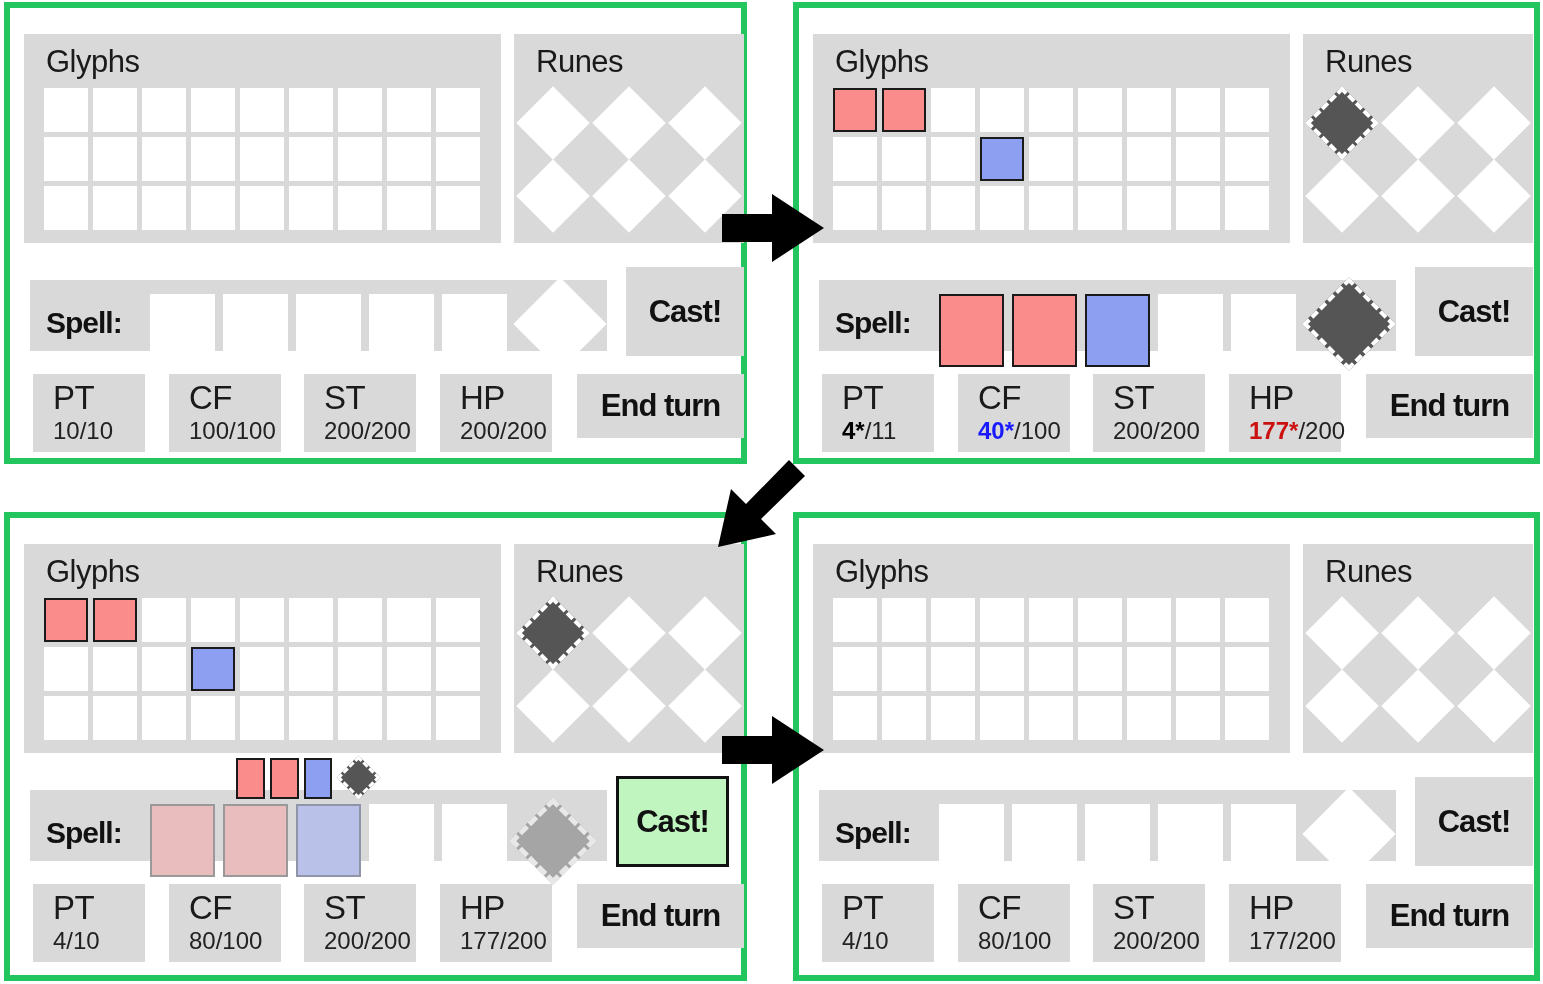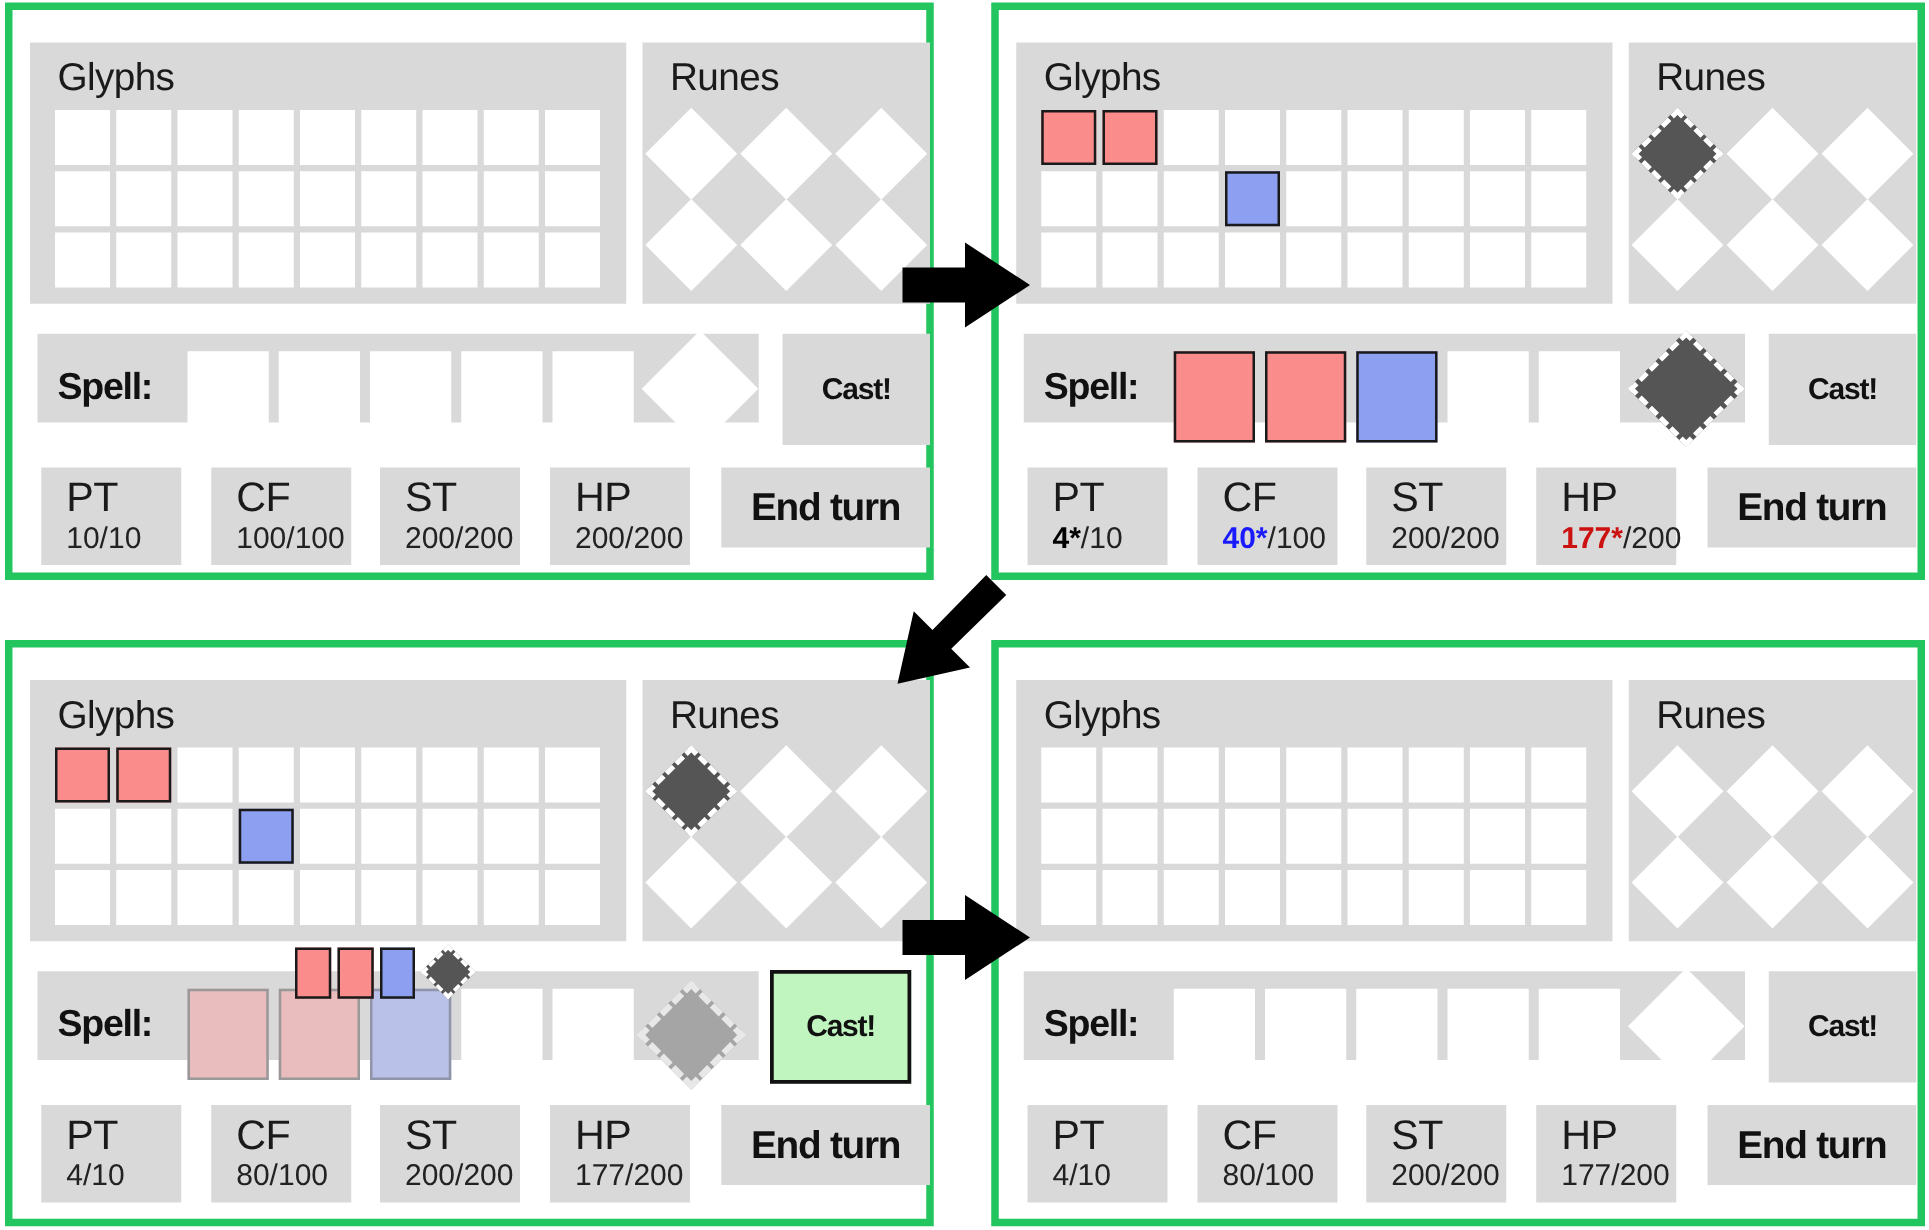--- a/index.html
+++ b/index.html
@@ -13,36 +13,36 @@
   .glyph-grid { position: absolute; left: 34px; top: 80px; display: grid;
     grid-template-columns: repeat(9, 44px); grid-auto-rows: 44px; gap: 5px; }
   .cell { background: #fff; }
   .cell.red  { background: var(--red); border: 2px solid #1a1a1a; }
   .cell.blue { background: var(--blue); border: 2px solid #1a1a1a; }
   .rune-grid { position: absolute; left: 505px; top: 78px; display: grid;
     grid-template-columns: repeat(3, 76px); grid-auto-rows: 73px; }
   .runecell { display: flex; align-items: center; justify-content: center; }
   .rune { width: 52px; height: 52px; transform: rotate(45deg); background: #fff; flex: none; }
   .rune.dark { background: var(--dark); border: 4px dashed #fff; }
-  .spell-bar { position: absolute; left: 20px; top: 259px; width: 577px; height: 71px; background: var(--panel); }
+  .spell-bar { position: absolute; left: 20px; top: 272px; width: 577px; height: 71px; background: var(--panel); }
   .spell-label { position: absolute; left: 16px; top: 26px; font-size: 30px; font-weight: 800; letter-spacing: -1px; }
   .slot-row { position: absolute; left: 120px; top: 14px; display: flex; gap: 8px; }
   .slot { width: 65px; height: 73px; background: #fff; flex: none; }
   .slot.red  { background: var(--red);  border: 2px solid #1a1a1a; }
   .slot.blue { background: var(--blue); border: 2px solid #1a1a1a; }
   .slot.red_faded  { background: var(--redfade);  border: 2px solid #999; }
   .slot.blue_faded { background: var(--bluefade); border: 2px solid #8f94a8; }
   .spell-diamond { position: absolute; left: 497px; top: 11px; width: 66px; height: 66px;
     transform: rotate(45deg); background: #fff; }
   .spell-diamond.dark { background: var(--dark); border: 4px dashed #fff; }
   .spell-diamond.gray_jagged { background: var(--midgray); border: 5px dashed #e8e8e8;
     left: 492px; top: 20px; width: 62px; height: 62px; }
   .cast { position: absolute; left: 616px; top: 259px; width: 118px; height: 89px; background: var(--panel);
     display: flex; align-items: center; justify-content: center;
-    font-size: 24px; font-weight: 800; letter-spacing: -1px; cursor: pointer; }
+    font-size: 31px; font-weight: 800; letter-spacing: -1px; cursor: pointer; }
   .cast.active { left: 606px; top: 258px; width: 113px; height: 91px;
     background: var(--green); border: 3px solid #111; }
   .stat { position: absolute; top: 366px; width: 112px; height: 78px; background: var(--panel);
     padding: 6px 0 0 20px; }
   .stat .lbl { font-size: 33px; line-height: 1.1; letter-spacing: -0.5px; color: #1a1a1a; }
   .stat .val { font-size: 24px; margin-top: 1px; color: #222; }
   .val .bold { font-weight: 800; color: #000; }
   .val .bold_blue { font-weight: 800; color: var(--statblue); }
   .val .bold_red  { font-weight: 800; color: var(--statred); }
   .endturn { position: absolute; left: 567px; top: 366px; width: 167px; height: 64px; background: var(--panel);
@@ -209,21 +209,21 @@
         <div class="slot red"></div>
         <div class="slot blue"></div>
         <div class="slot empty"></div>
         <div class="slot empty"></div>
       </div>
     <div class="spell-diamond dark"></div>
   </div>
   <div class="cast">Cast!</div>
   <div class="stat" style="left:23px">
     <div class="lbl">PT</div>
-    <div class="val"><span class="bold">4*</span><span>/10</span></div>
+    <div class="val"><span class="bold">4*</span><span>/11</span></div>
   </div>
   <div class="stat" style="left:159px">
     <div class="lbl">CF</div>
     <div class="val"><span class="bold_blue">40*</span><span>/100</span></div>
   </div>
   <div class="stat" style="left:294px">
     <div class="lbl">ST</div>
     <div class="val"><span>200/200</span></div>
   </div>
   <div class="stat" style="left:430px">

